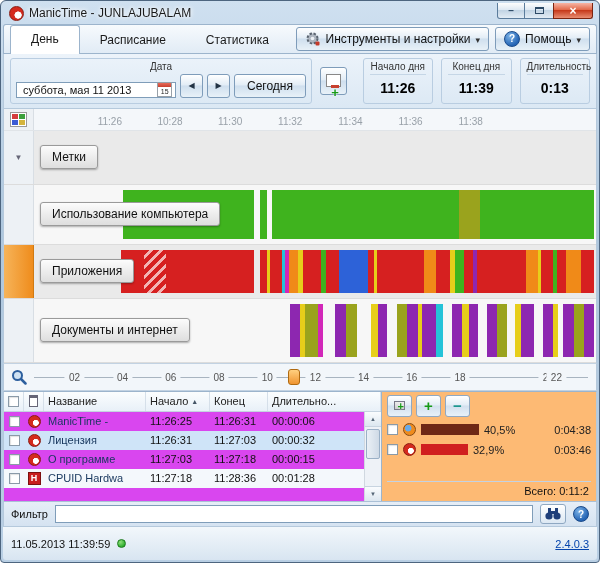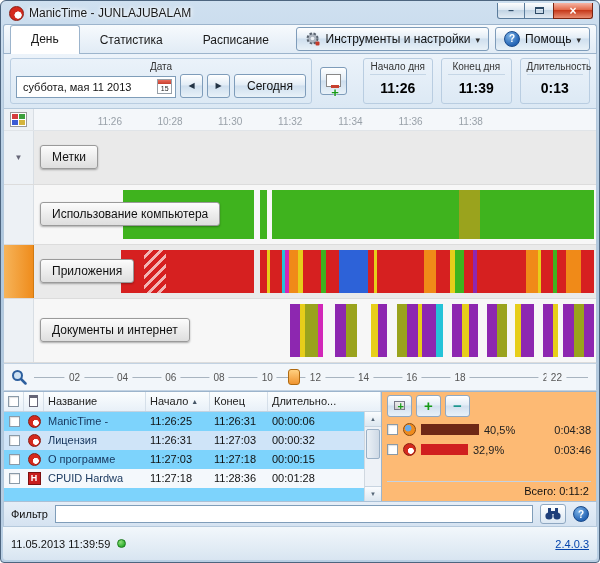--- a/index.html
+++ b/index.html
@@ -40,21 +40,21 @@
   .caret::before { content:"▾"; font-size:9px; color:#333; }
   .help-ico { width:16px; height:16px; border-radius:50%; background:radial-gradient(circle at 35% 30%,#7db4e8,#2464b4 70%); border:1px solid #1a4a8a;
     color:#fff; font-size:10px; font-weight:bold; display:flex; align-items:center; justify-content:center; }
   .help-ico::before { content:"?"; }
   
   .toolbar { height:56px; background:linear-gradient(#ecf3fa,#dbe8f4); border:1px solid #b5c9dc; border-top:none;
     display:flex; align-items:center; padding:4px 6px; gap:8px; }
   .group { position:relative; border:1px solid #b9cde1; border-radius:3px; height:46px; }
   .group-label { position:absolute; top:2px; left:0; right:0; text-align:center; font-size:10px; color:#333; }
   .date-group { width:302px; display:flex; align-items:flex-end; gap:4px; padding:3px 5px 5px; }
-  .date-combo { width:168px; height:22px; background:#fff; border:1px solid #7f9db9; display:flex; align-items:center; padding:0 3px 0 6px; font-size:11px; color:#111; }
+  .date-combo { width:168px; height:16px; background:#fff; border:1px solid #7f9db9; display:flex; align-items:center; padding:0 3px 0 6px; font-size:11px; color:#111; }
   .date-combo .txt { flex:1; white-space:nowrap; overflow:hidden; }
   .cal-ico { width:15px; height:15px; border:1px solid #98a0a8; background:#fff; position:relative; flex:0 0 auto; }
   .cal-ico::before { content:""; display:block; height:4px; background:linear-gradient(#e86a5a,#c8402e); }
   .cal-num { position:absolute; left:0; right:0; top:4px; bottom:0; font-size:7px; text-align:center; line-height:9px; color:#222; }
   .nav-btn { width:24px; height:24px; display:flex; align-items:center; justify-content:center;
     border:1px solid #7e9cba; border-radius:3px; background:linear-gradient(#fff,#e3edf6 45%,#cfdfee 50%,#e8f1f8); }
   .prev-glyph::before { content:"◀"; font-size:8px; color:#234; }
   .next-glyph::before { content:"▶"; font-size:8px; color:#234; }
   .today-btn { height:24px; padding:0 12px; font-size:12px; color:#111; border:1px solid #7e9cba; border-radius:3px;
     background:linear-gradient(#fff,#e3edf6 45%,#cfdfee 50%,#e8f1f8); display:flex; align-items:center; }
@@ -91,21 +91,21 @@
   .zoombar { height:30px; background:#f2f6fa; border:1px solid #c2d2e2; border-left-color:#b5c9dc; border-right-color:#b5c9dc;
     display:flex; align-items:center; }
   .zoom-ico-cell { width:30px; display:flex; align-items:center; justify-content:center; }
   .zoom-track { position:relative; flex:1; height:100%; margin-right:8px; }
   .zoom-track::before { content:""; position:absolute; left:0; right:0; top:50%; border-top:1px solid #a8b4c0; }
   .zoom-tick { position:absolute; top:50%; transform:translate(-50%,-50%); background:#f2f6fa; padding:0 4px; font-size:10px; color:#555; z-index:1; }
   .zoom-handle { position:absolute; top:50%; transform:translate(-50%,-50%); width:12px; height:16px; z-index:2;
     background:linear-gradient(#ffd080,#ef9430); border:1px solid #b06a10; border-radius:3px; }
   
   .bottom { flex:1; min-height:110px; display:flex; border:1px solid #9cb4cc; border-left-color:#b5c9dc; border-right-color:#b5c9dc; border-bottom:none; background:#e9eff7; }
-  .table-pane { width:378px; background:#7dd3fc; border-right:1px solid #9cb4cc; position:relative; display:flex; flex-direction:column; }
+  .table-pane { width:378px; background:#d946ef; border-right:1px solid #9cb4cc; position:relative; display:flex; flex-direction:column; }
   .t-head { height:20px; display:flex; background:linear-gradient(#fbfdfe,#e8f0f8); border-bottom:1px solid #c5d3e0; font-size:11px; color:#222; }
   .t-head .cell { border-right:1px solid #d5dfe9; display:flex; align-items:center; padding:0 4px; }
   .t-row { height:19px; display:flex; align-items:center; font-size:11px; color:#111; }
   .t-row.alt { background:#f4f8fc; }
   .t-row.selected { background:#cfe4f8; }
   .cell { display:flex; align-items:center; padding:0 4px; overflow:hidden; white-space:nowrap; }
   .c-check { width:20px; justify-content:center; padding:0; flex:0 0 auto; }
   .c-icon  { width:20px; justify-content:center; padding:0; flex:0 0 auto; }
   .c-name  { width:102px; flex:0 0 auto; color:#17365d; }
   .c-start { width:64px; flex:0 0 auto; }
@@ -164,22 +164,22 @@
       <div class="win-btn min glyph-min"></div>
       <div class="win-btn max">
           <span class="glyph-max"></span>
         </div>
       <div class="win-btn close glyph-close"></div>
     </div>
   </div>
 
   <div class="tabbar">
     <div class="tab active">День</div>
+    <div class="tab">Расписание</div>
     <div class="tab">Статистика</div>
-    <div class="tab">Расписание</div>
     <div class="tab-actions">
       <div class="act-btn">
         <svg width="16" height="16" viewBox="0 0 16 16">
           <circle cx="7.5" cy="7.5" r="5" fill="#aeb6c0" stroke="#5a6470" stroke-width="2" stroke-dasharray="2.4 1.6"></circle>
           <circle cx="7.5" cy="7.5" r="1.8" fill="#eef2f6"></circle>
           <rect x="10.5" y="10.5" width="4" height="4" rx="1" fill="#c43a2a"></rect>
         </svg>
         <span>Инструменты и настройки</span>
         <span class="caret"></span>
       </div>

